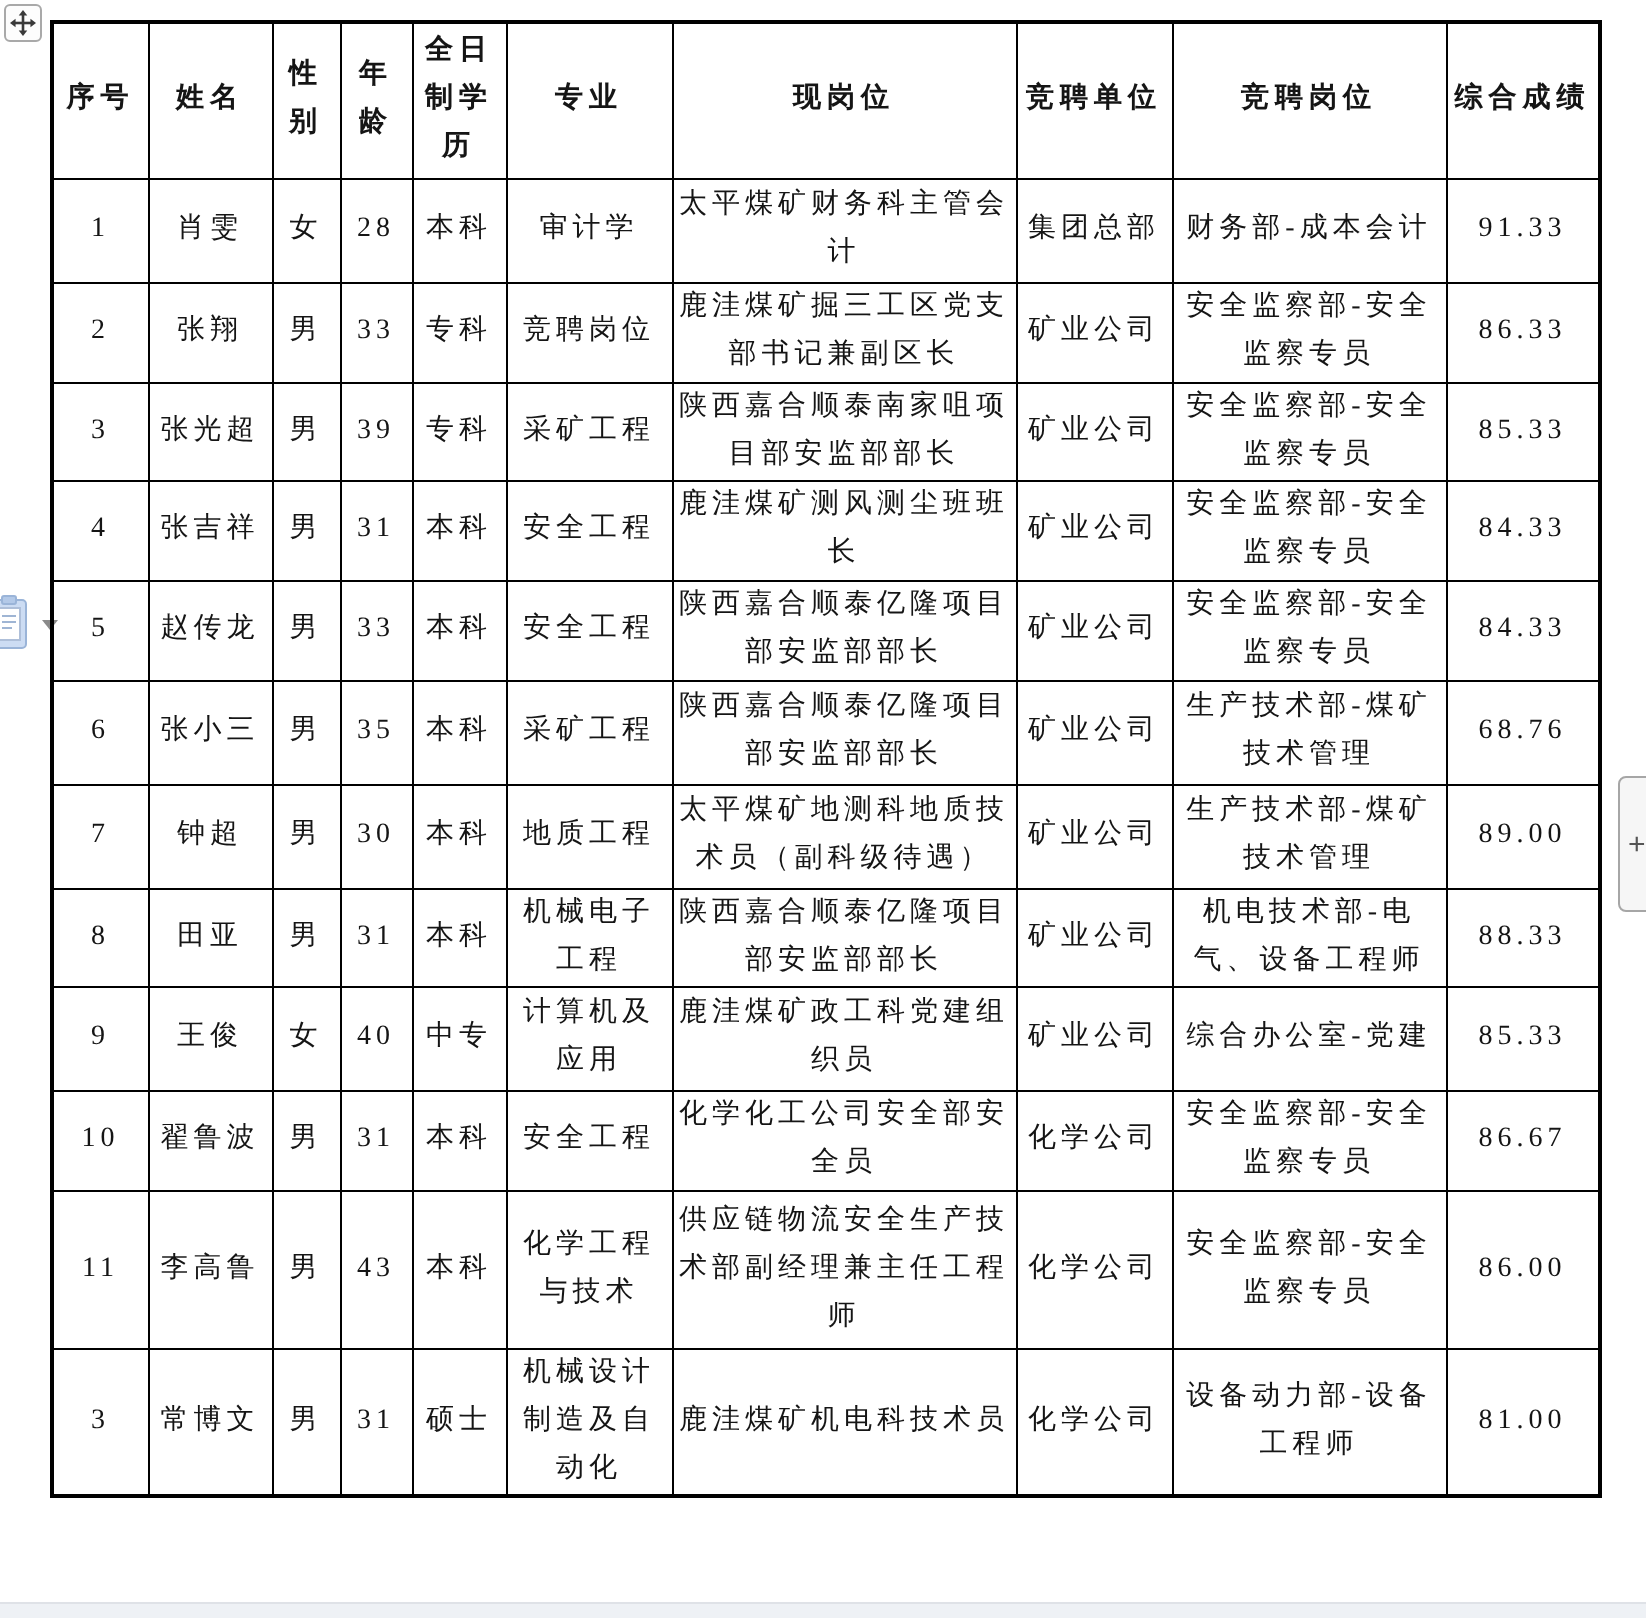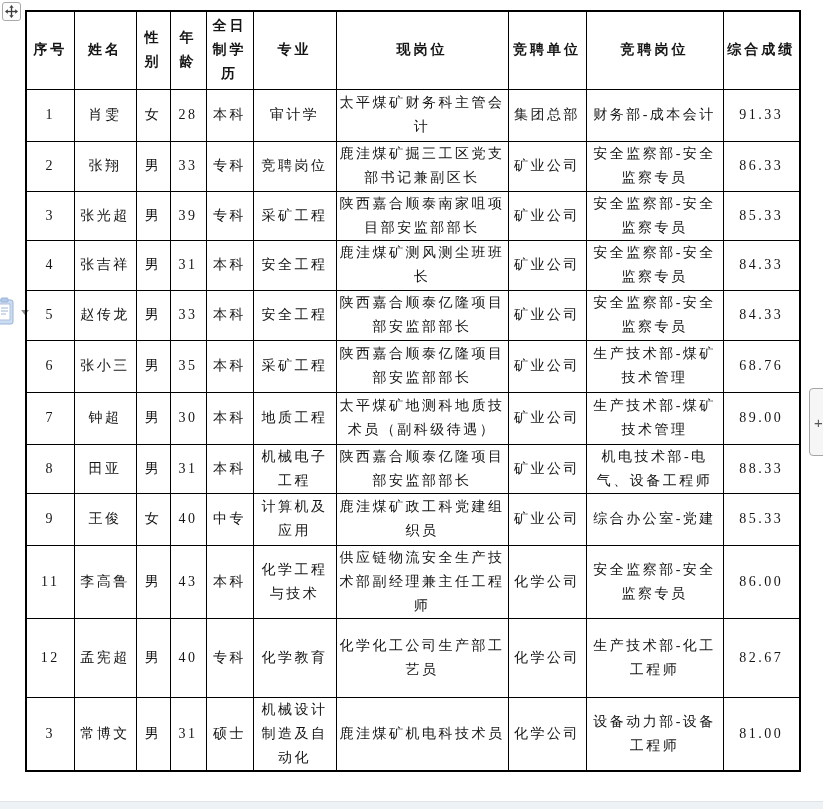--- a/index.html
+++ b/index.html
@@ -232,42 +232,42 @@
           <td>女</td>
           <td>40</td>
           <td>中专</td>
           <td>计算机及应用</td>
           <td>鹿洼煤矿政工科党建组织员</td>
           <td>矿业公司</td>
           <td>综合办公室-党建</td>
           <td>85.33</td>
         </tr>
         <tr>
+          <td>10</td>
+          <td>翟鲁波</td>
+          <td>男</td>
+          <td>31</td>
+          <td>本科</td>
+          <td>安全工程</td>
+          <td>化学化工公司安全部安全员</td>
+          <td>化学公司</td>
+          <td>安全监察部-安全监察专员</td>
+          <td>86.67</td>
+        </tr>
+        <tr>
           <td>11</td>
           <td>李高鲁</td>
           <td>男</td>
           <td>43</td>
           <td>本科</td>
           <td>化学工程与技术</td>
           <td>供应链物流安全生产技术部副经理兼主任工程师</td>
           <td>化学公司</td>
           <td>安全监察部-安全监察专员</td>
           <td>86.00</td>
-        </tr>
-        <tr>
-          <td>12</td>
-          <td>孟宪超</td>
-          <td>男</td>
-          <td>40</td>
-          <td>专科</td>
-          <td>化学教育</td>
-          <td>化学化工公司生产部工艺员</td>
-          <td>化学公司</td>
-          <td>生产技术部-化工工程师</td>
-          <td>82.67</td>
         </tr>
         <tr>
           <td>3</td>
           <td>常博文</td>
           <td>男</td>
           <td>31</td>
           <td>硕士</td>
           <td>机械设计制造及自动化</td>
           <td>鹿洼煤矿机电科技术员</td>
           <td>化学公司</td>

